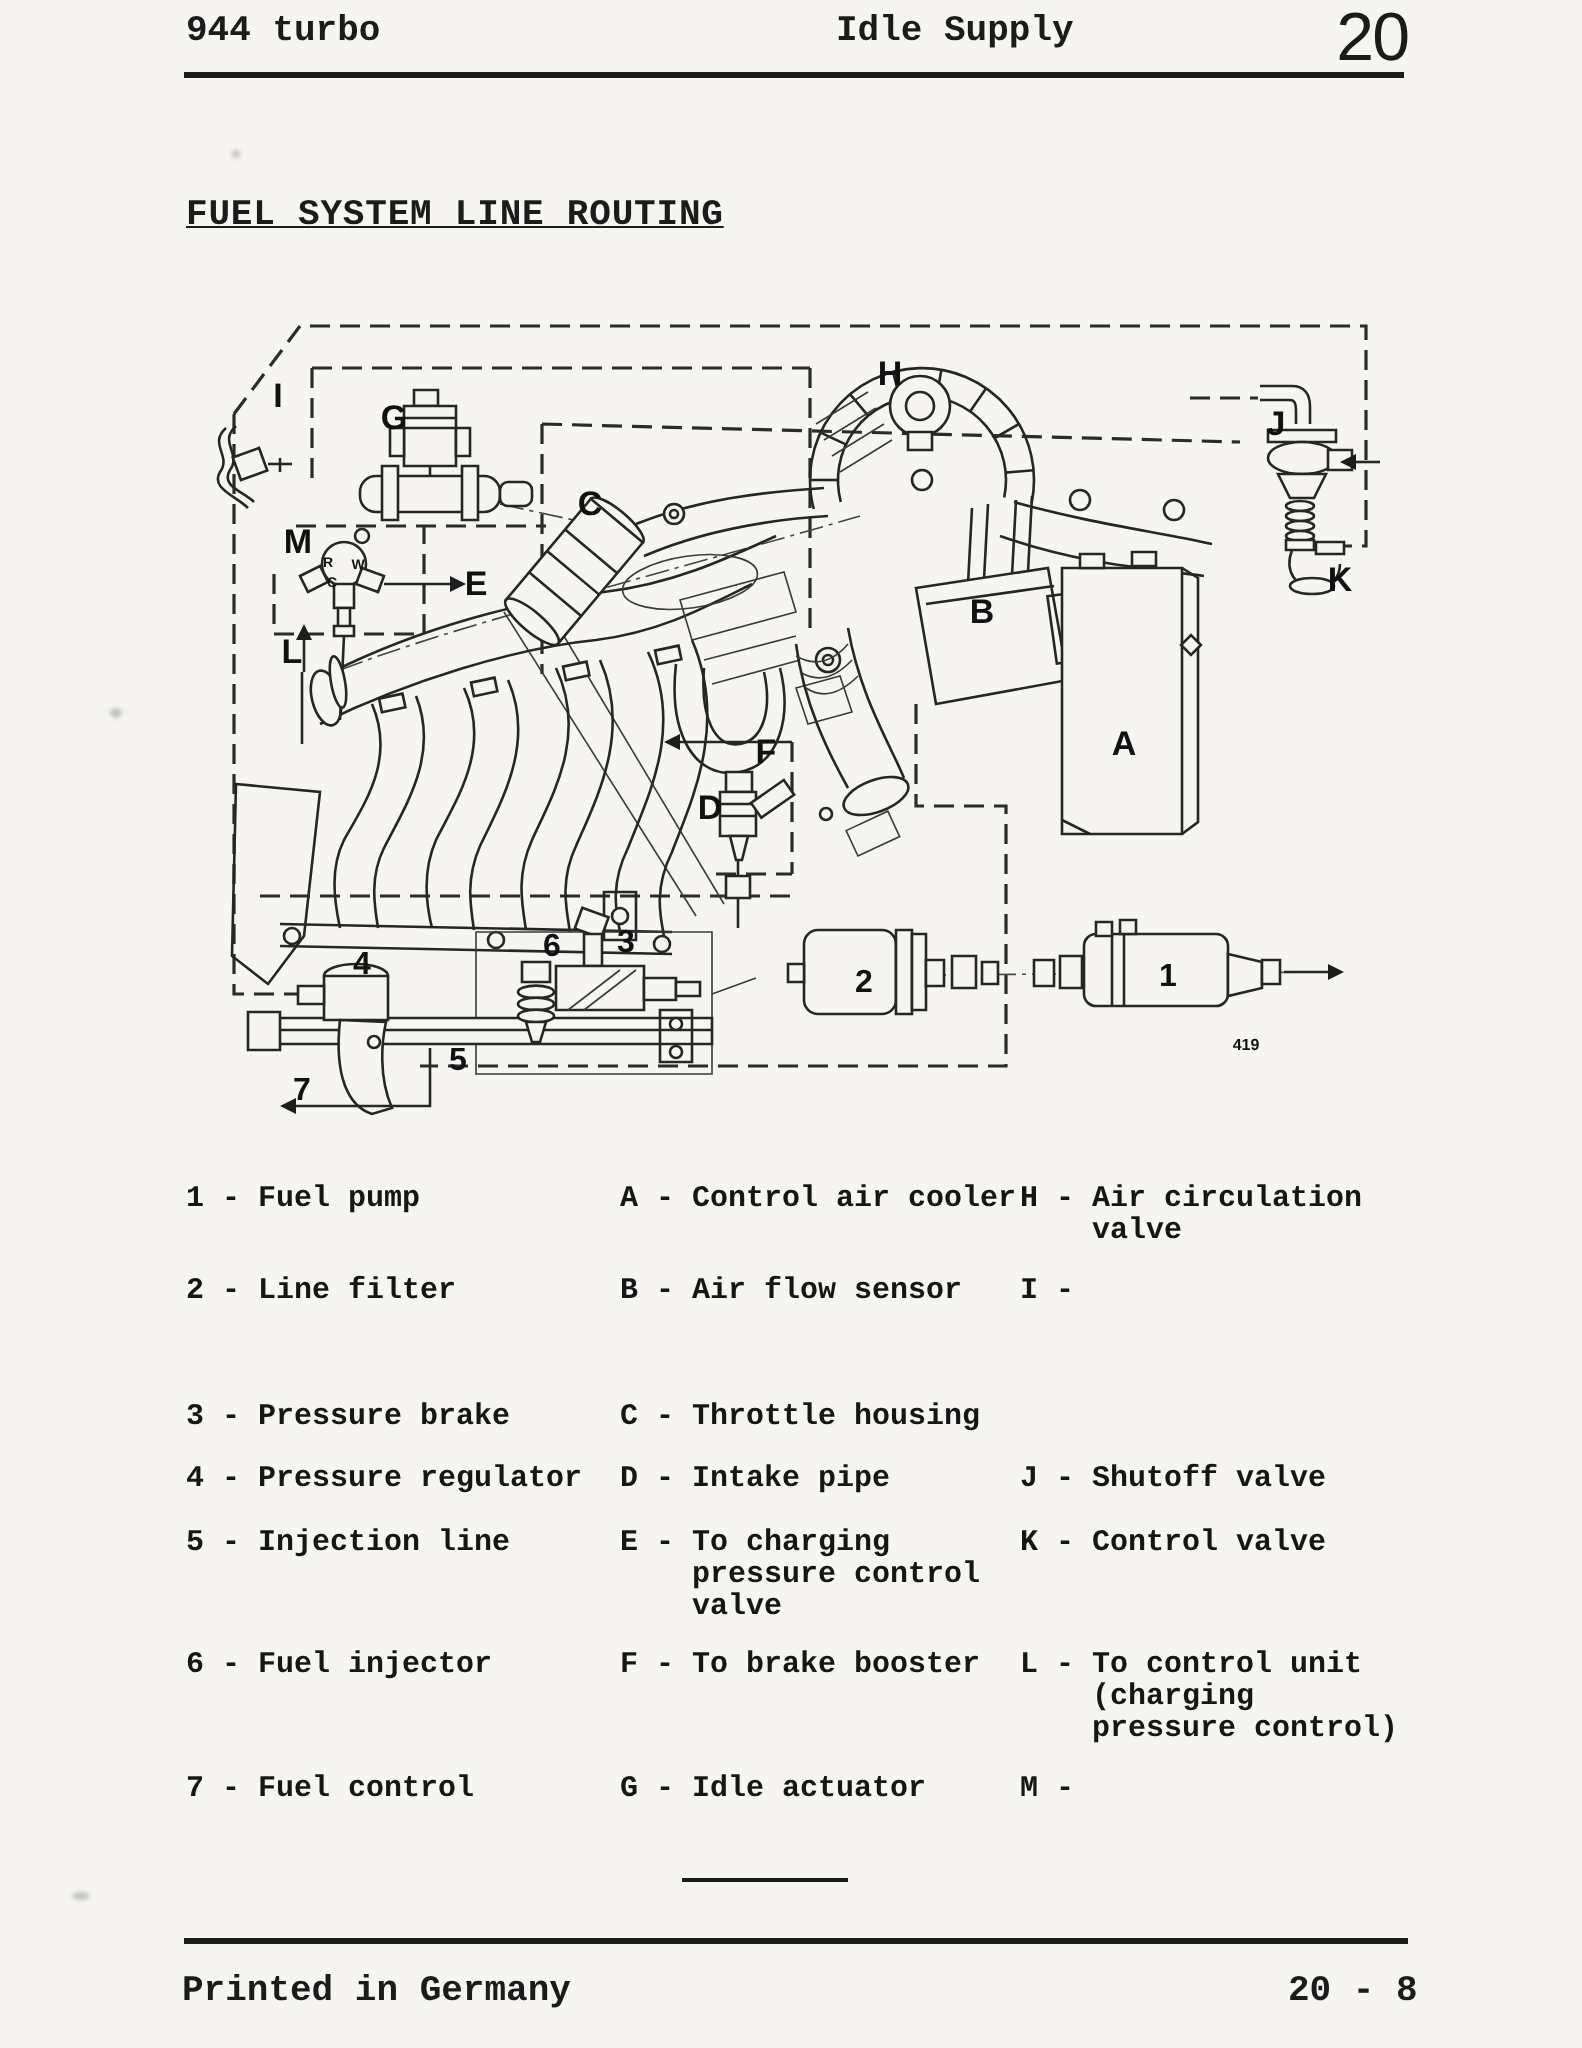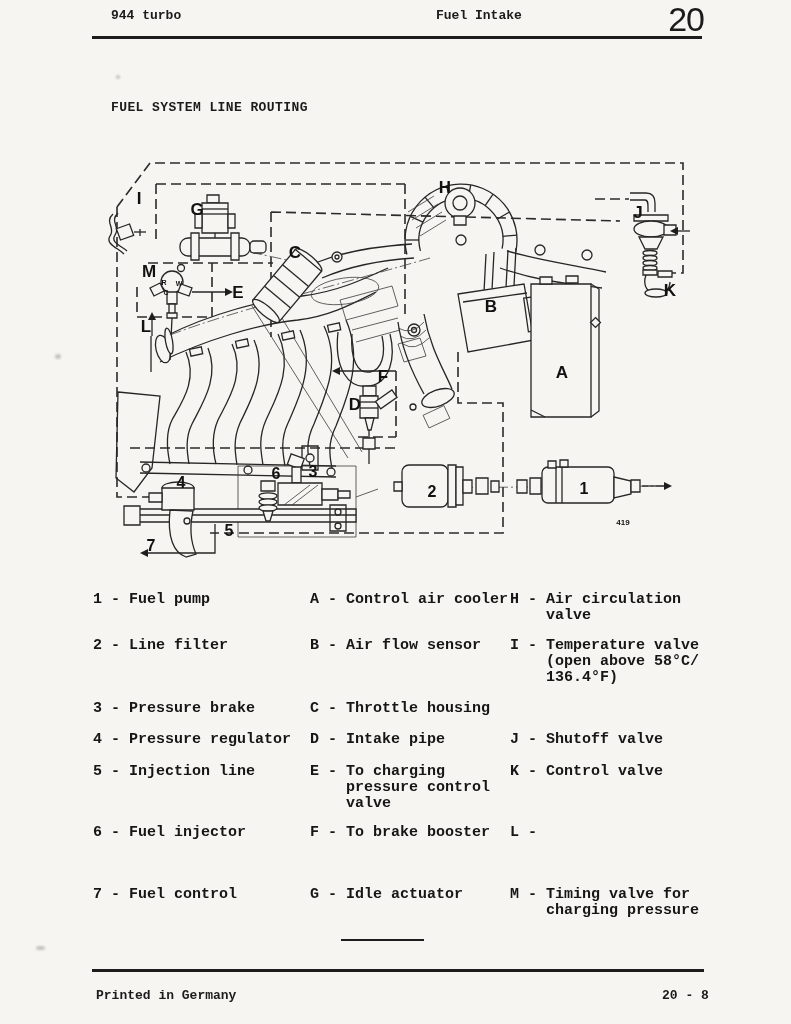--- a/index.html
+++ b/index.html
@@ -2,35 +2,35 @@
 <html><head>
 <meta charset="utf-8">
 <style>
   html,body{margin:0;padding:0;background:#d8d6d0;}
   .page{
     position:relative;width:791px;height:1024px;margin:0 auto;
     background:#f6f5f1;
     color:#1b1b1b;overflow:hidden;
     font-family:"Liberation Mono","DejaVu Sans Mono",monospace;
   }
-  .mono{font-family:"Liberation Mono","DejaVu Sans Mono",monospace;font-weight:700;font-size:13px;line-height:16px;white-space:pre;margin-left:18px;}
+  .mono{font-family:"Liberation Mono","DejaVu Sans Mono",monospace;font-weight:700;font-size:18px;line-height:16px;white-space:pre;}
   .abs{position:absolute;}
   .rule{position:absolute;background:#1c1c1c;}
   #header-rule{left:92px;top:36px;width:610px;height:3px;}
   #footer-small-rule{left:341px;top:939px;width:83px;height:2px;}
   #footer-rule{left:92px;top:969px;width:612px;height:3px;}
   #header-left{left:93px;top:8px;}
   #header-center{left:418px;top:8px;}
   #header-chapter{
     left:654px;top:2px;width:50px;text-align:right;
     font-family:"Liberation Sans","DejaVu Sans",sans-serif;
     font-weight:400;font-size:34px;line-height:34px;letter-spacing:-1px;
   }
-  #page-title{left:93px;top:100px;letter-spacing:.4px;}
-  #footer-left{left:78px;top:988px;}
+  #page-title{left:93px;top:100px;letter-spacing:.4px;text-decoration:underline;}
+  #footer-left{left:91px;top:988px;}
   #footer-center{left:315px;top:988px;}
   #footer-right{left:644px;top:988px;}
   .callout{
     position:absolute;transform:translate(-50%,-50%);
     font-family:"Liberation Sans","DejaVu Sans",sans-serif;
     font-weight:700;color:#111;line-height:1;
   }
   .legend-item{
     position:absolute;display:flex;
     font-family:"Liberation Mono","DejaVu Sans Mono",monospace;
@@ -47,21 +47,21 @@
   .dashdot{fill:none;stroke:#444;stroke-width:.8;stroke-dasharray:12 3 2 3;}
   .ah{fill:#1d1d1d;stroke:none;}
   .smudge{position:absolute;background:#9a9891;border-radius:50%;opacity:.55;filter:blur(1px);}
 </style>
 </head>
 <body>
 
 <div class="page">
 
   <div class="abs mono" id="header-left">944 turbo</div>
-  <div class="abs mono" id="header-center">Fuel Intake</div>
+  <div class="abs mono" id="header-center">Idle Supply</div>
   <div class="abs" id="header-chapter">20</div>
   <div class="rule" id="header-rule"></div>
 
   <div class="abs mono" id="page-title">FUEL SYSTEM LINE ROUTING</div>
 
   <svg width="791" height="1024" viewBox="0 0 791 1024">
 
     <g>
       <path class="dash" d="M117,207 L150,163 L683,163 L683,273 L668,273"></path>
       <path class="dash" d="M117,207 L117,497 L162,497"></path>
@@ -393,39 +393,37 @@
         <span class="lk">G - </span>
         <span class="lt">Idle actuator</span>
       </div>
       <div class="legend-item" style="left: 510px; top: 592px;">
         <span class="lk">H - </span>
         <span class="lt">Air circulation
 valve</span>
       </div>
       <div class="legend-item" style="left: 510px; top: 638px;">
         <span class="lk">I - </span>
-        <span class="lt">Temperature valve
-(open above 58°C/
-136.4°F)</span>
       </div>
       <div class="legend-item" style="left: 510px; top: 732px;">
         <span class="lk">J - </span>
         <span class="lt">Shutoff valve</span>
       </div>
       <div class="legend-item" style="left: 510px; top: 764px;">
         <span class="lk">K - </span>
         <span class="lt">Control valve</span>
       </div>
       <div class="legend-item" style="left: 510px; top: 825px;">
         <span class="lk">L - </span>
+        <span class="lt">To control unit
+(charging
+pressure control)</span>
       </div>
       <div class="legend-item" style="left: 510px; top: 887px;">
         <span class="lk">M - </span>
-        <span class="lt">Timing valve for
-charging pressure</span>
       </div>
     </div>
 
   <div class="rule" id="footer-small-rule"></div>
   <div class="rule" id="footer-rule"></div>
   <div class="abs mono" id="footer-left">Printed in Germany</div>
   <div class="abs mono" id="footer-right">20 - 8</div>
 
   <div class="smudge" style="left:116px;top:75px;width:4px;height:4px;"></div>
   <div class="smudge" style="left:55px;top:354px;width:6px;height:5px;"></div>

